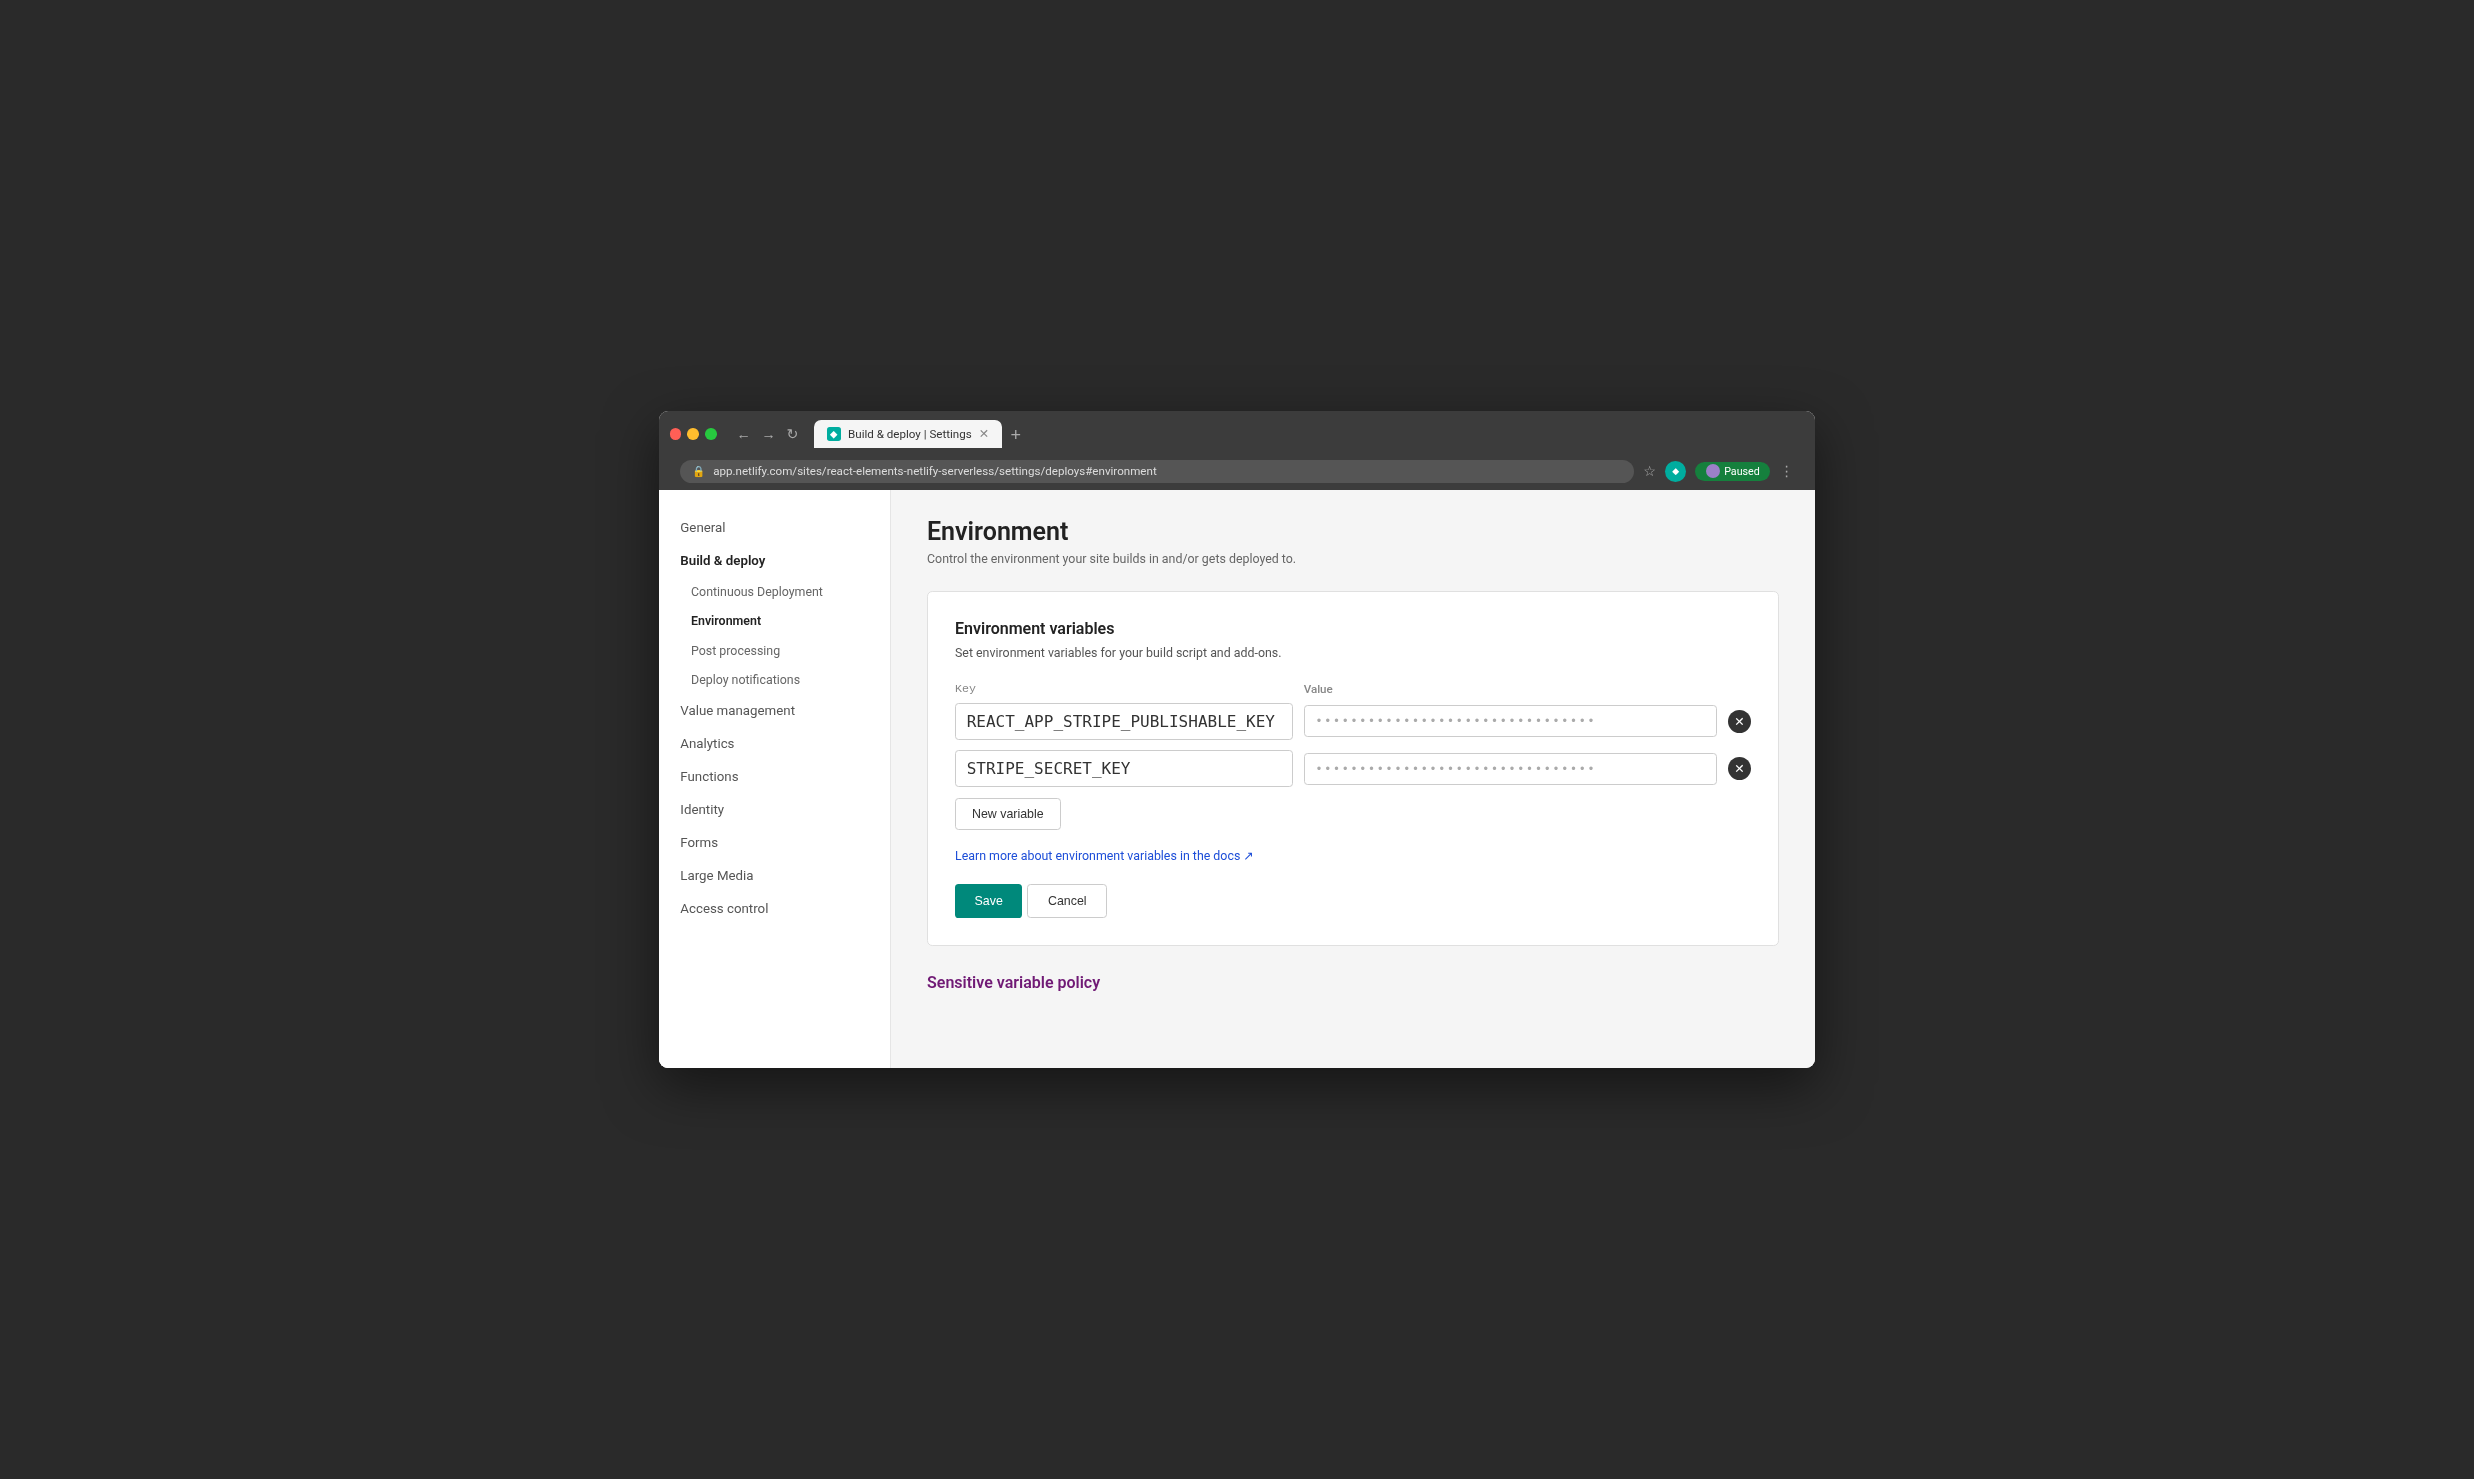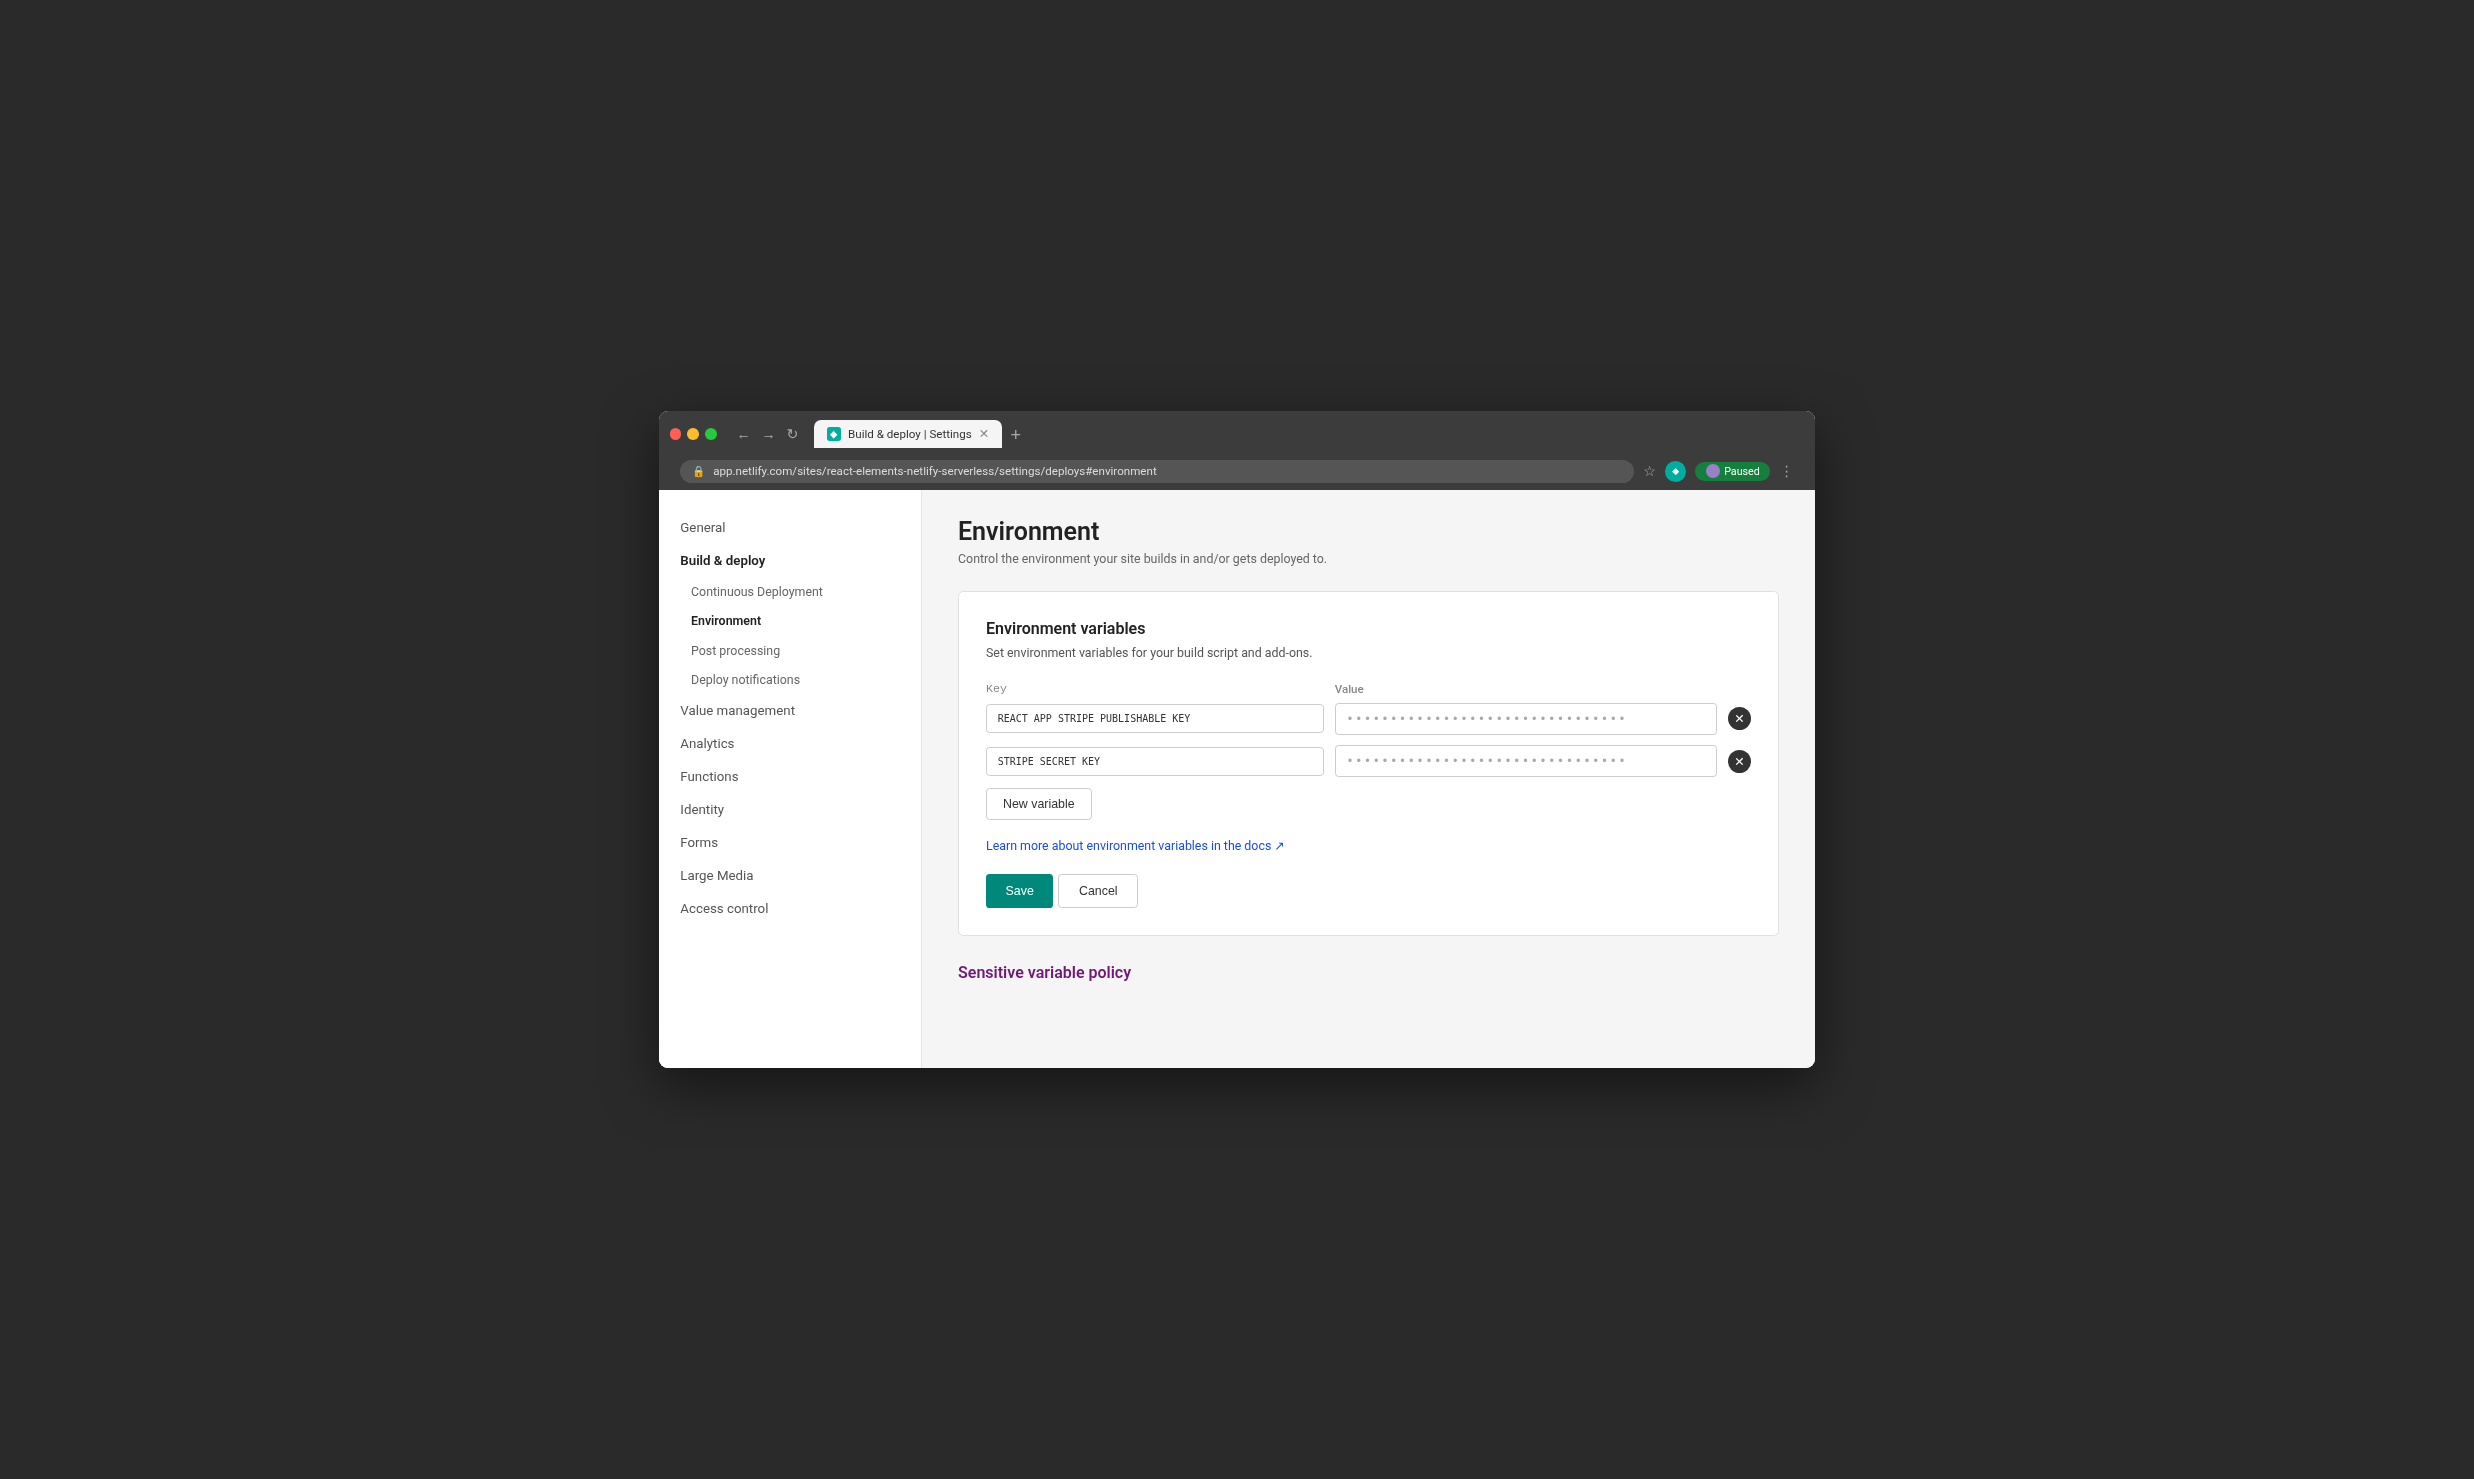--- a/index.html
+++ b/index.html
@@ -148,21 +148,21 @@
     .more-icon { color: #aaa; font-size: 14.2px; }
 
     
     .page-content {
       background: #f5f5f5;
       display: flex;
       min-height: 578px;
     }
     
     .sidebar {
-      width: 263px;
+      width: 232px;
       background: #fff;
       border-right: 0.9px solid #e5e5e5;
       padding: 21.3px 0;
       flex-shrink: 0;
     }
     .sidebar-item {
       padding: 9px 21.3px;
       font-size: 13.3px;
       color: #555;
       cursor: pointer;
@@ -233,21 +233,21 @@
       display: flex;
       gap: 10.7px;
       align-items: center;
       margin-bottom: 10.7px;
     }
     .env-key-input {
       flex: 0 0 338px;
       border: 0.9px solid #ccc;
       border-radius: 3.6px;
       padding: 8px 10.7px;
-      font-size: 10px;
+      font-size: 16px;
       color: #333;
       font-family: monospace;
       background: #fff;
     }
     .env-value-input {
       flex: 1;
       border: 0.9px solid #ccc;
       border-radius: 3.6px;
       padding: 8px 10.7px;
       font-size: 11.6px;

